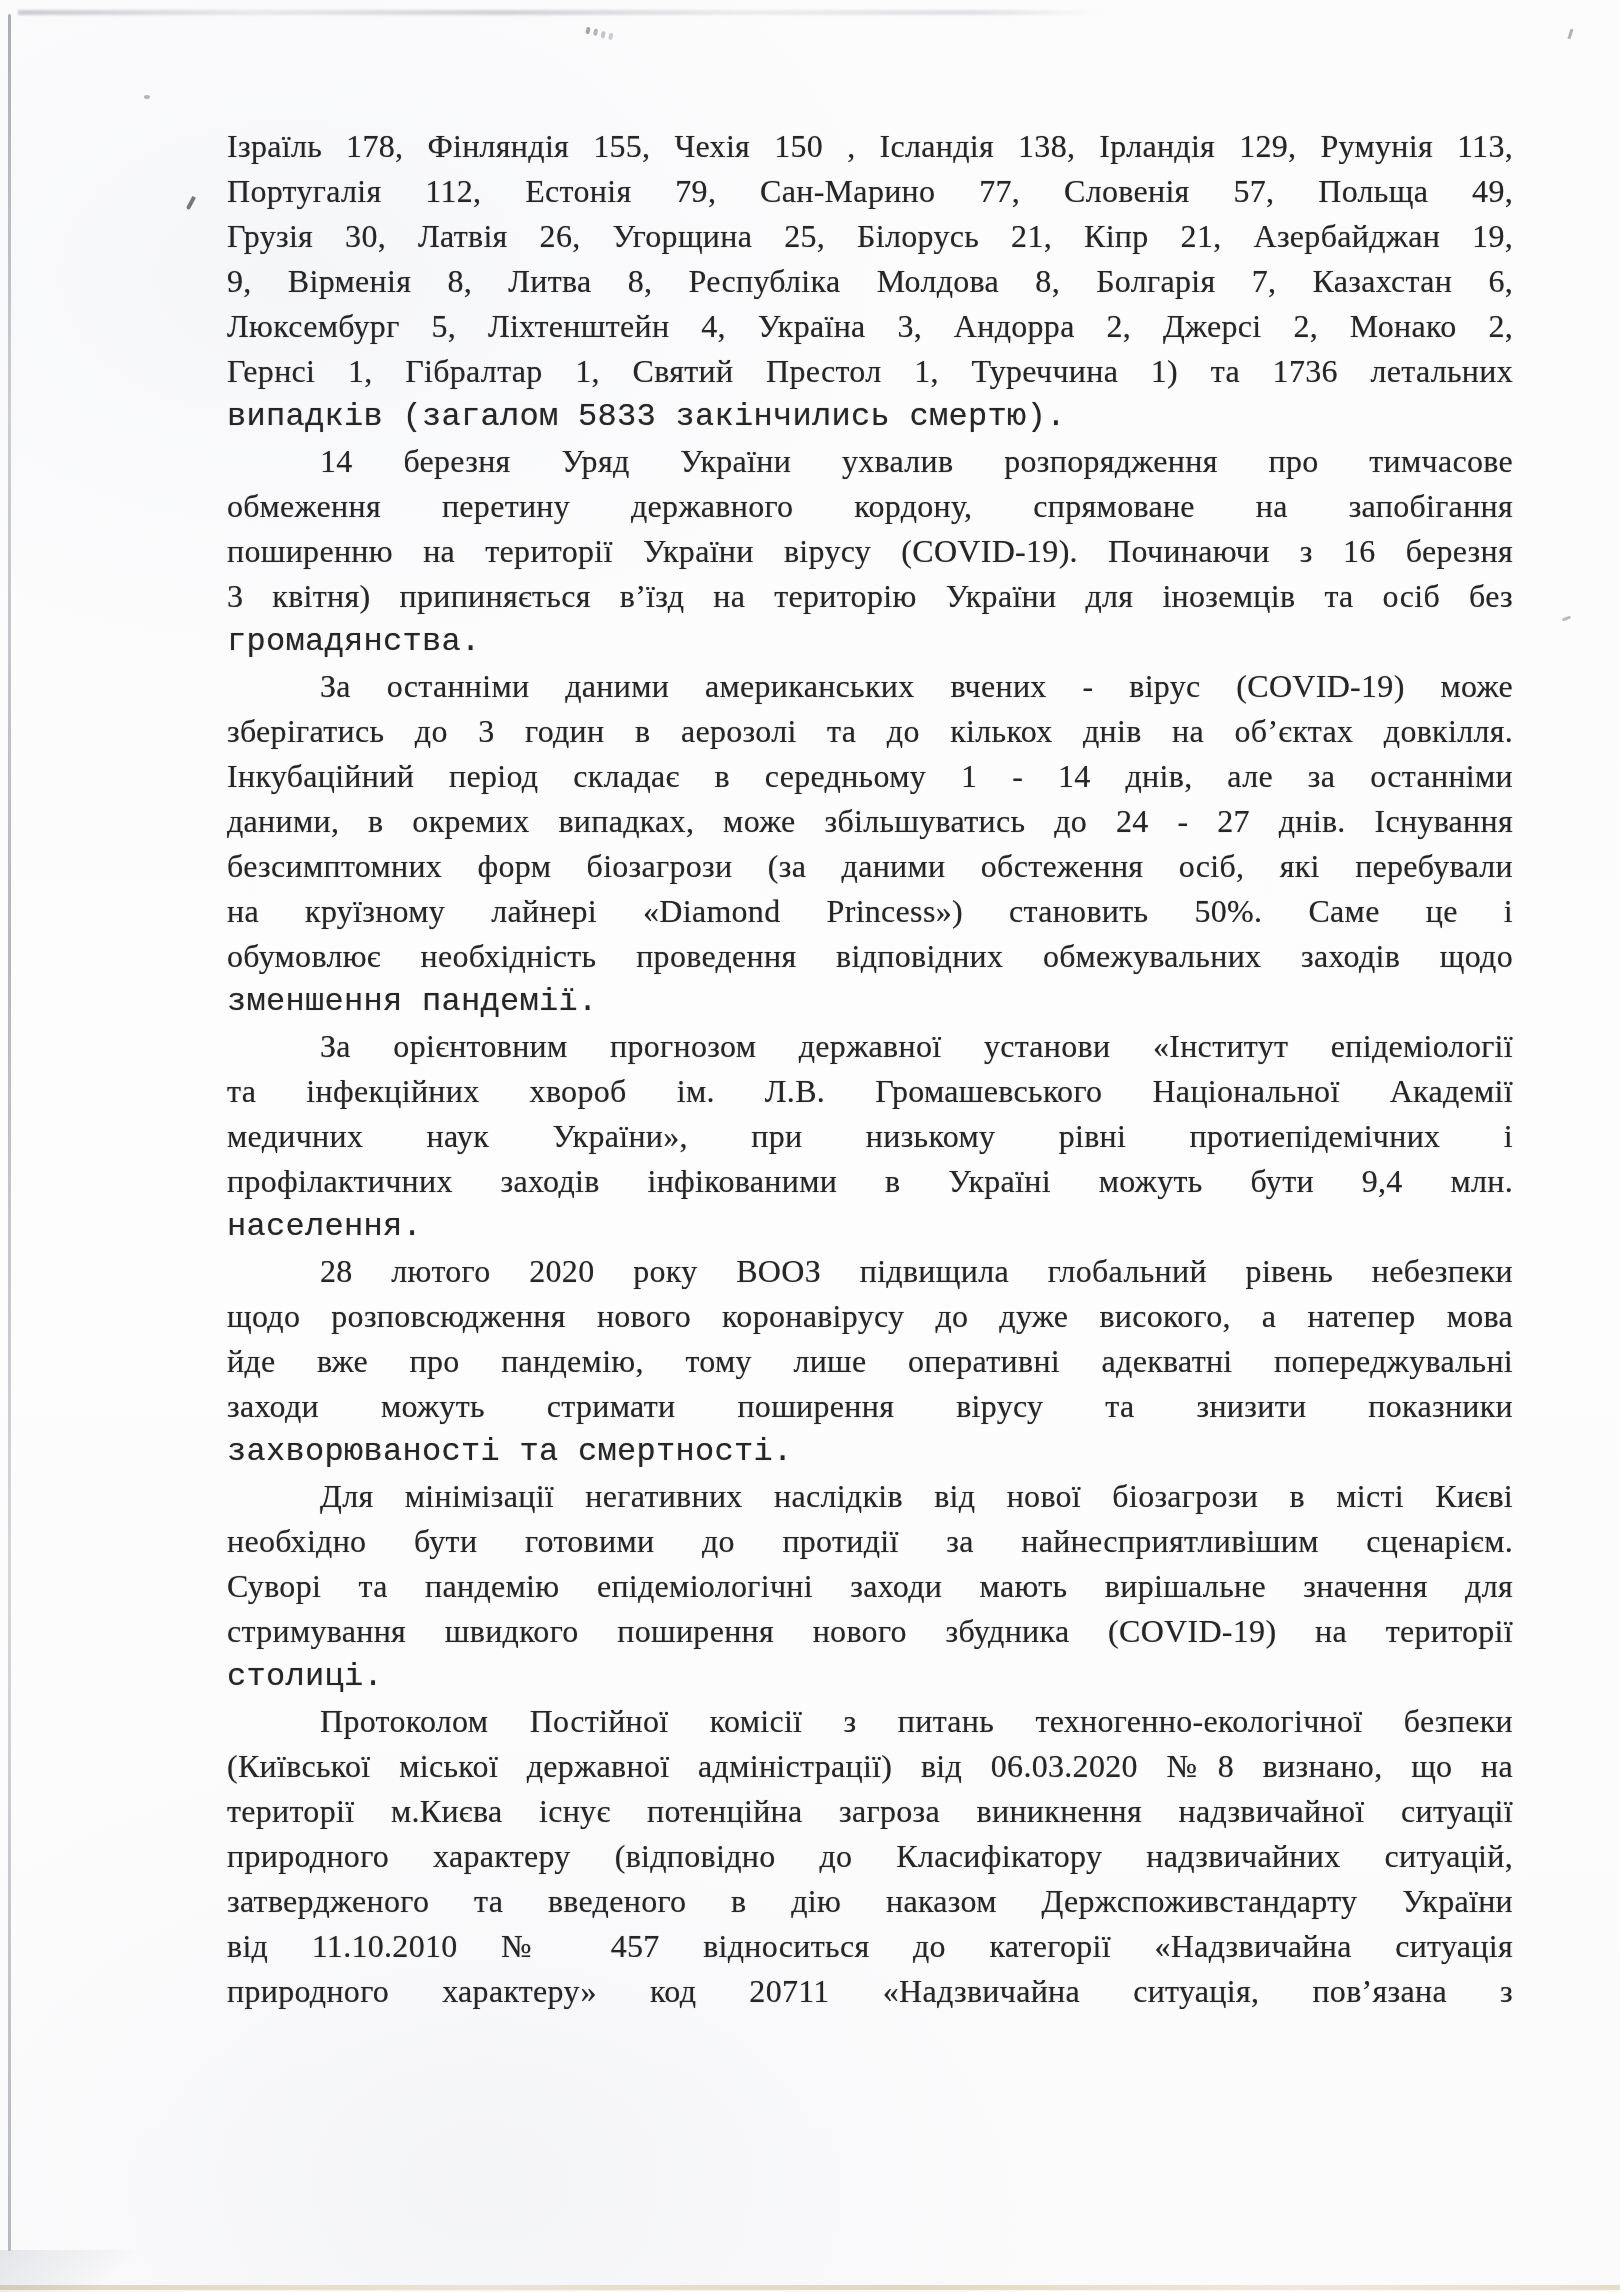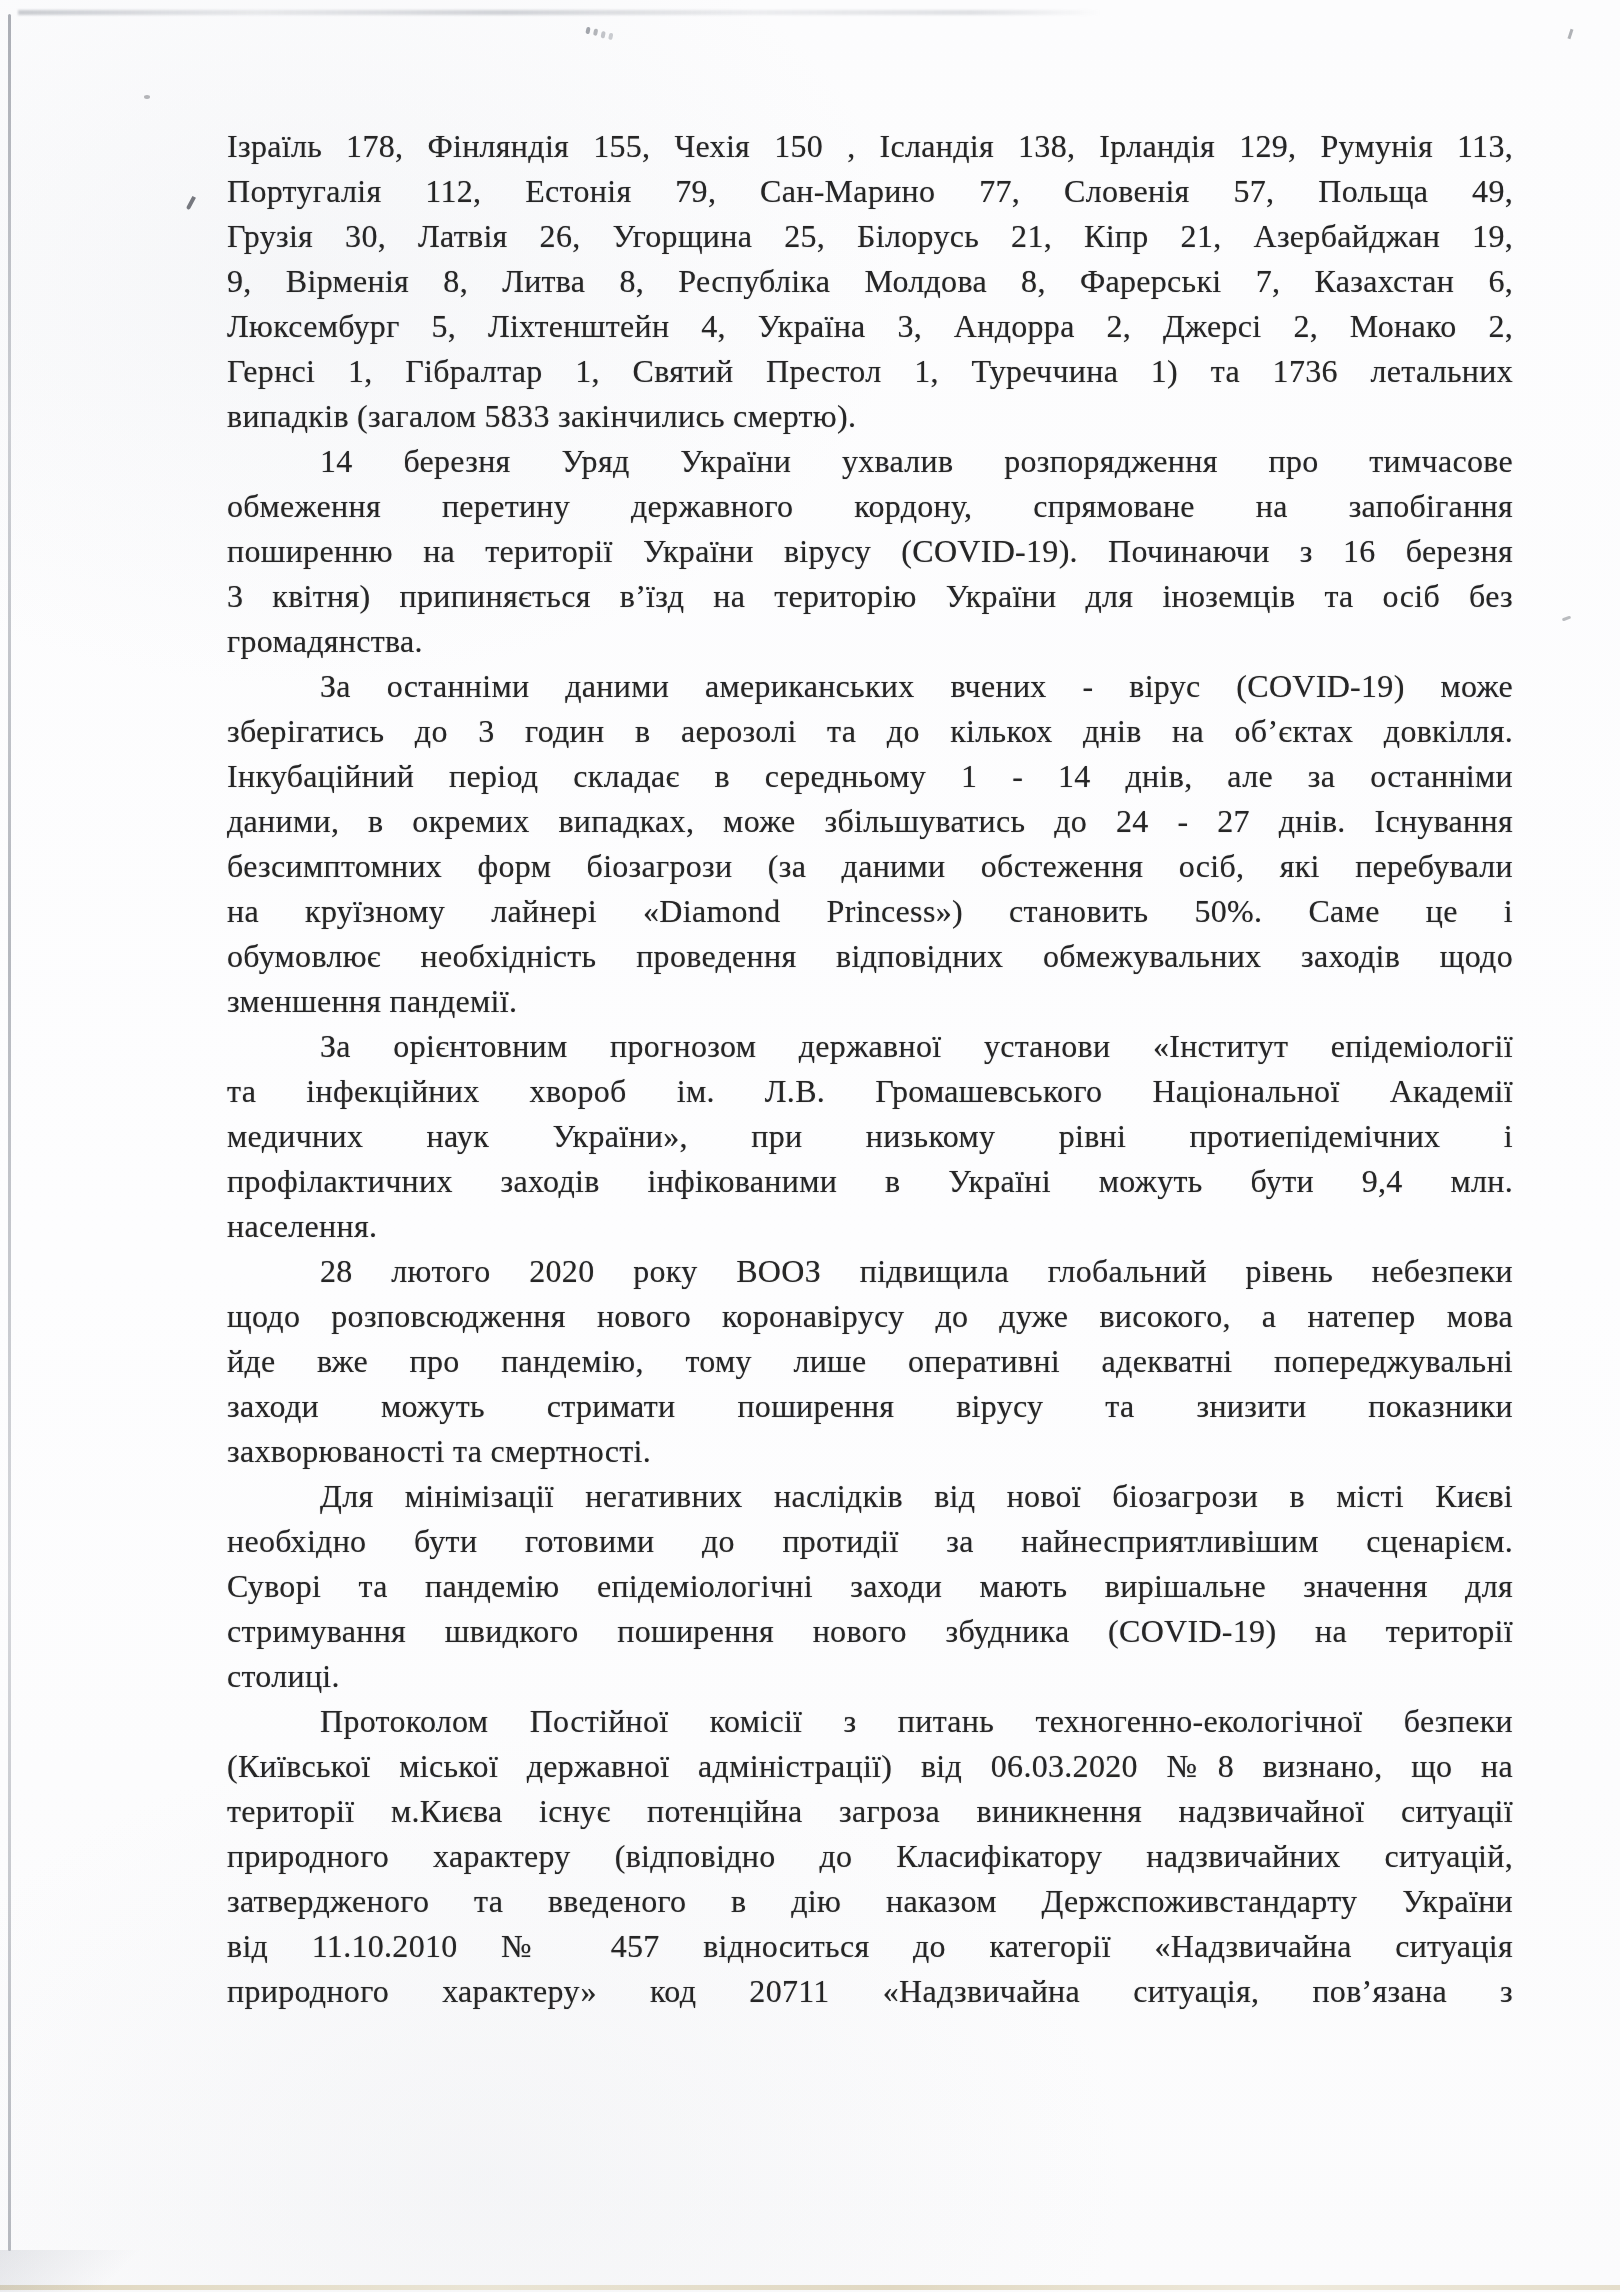--- a/index.html
+++ b/index.html
@@ -34,20 +34,21 @@
     letter-spacing: 0.3px;
     color: #262626;
     text-shadow: 0 0 1px rgba(55,55,58,0.55);
   }
   .line {
     text-align: justify;
     text-align-last: justify;
   }
   .line.last {
     text-align-last: auto;
+    font-family: Liberation Mono, monospace;
   }
   .line.indent {
     text-indent: 93px;
   }
 
   
   .artifact { position: absolute; pointer-events: none; }
   .edge-left {
     left: 7.8px; top: 13.7px; width: 2.9px; height: 2237px;
     background: linear-gradient(180deg,
@@ -123,21 +124,21 @@
   <div class="artifact speck-line1"></div>
   <div class="artifact stray-comma"></div>
   <div class="artifact speck-mid-right"></div>
   <div class="artifact edge-bottom"></div>
   <div class="artifact corner-bottom-left"></div>
 
   <div class="textblock" id="textblock">
       <div class="line">Ізраїль 178, Фінляндія 155, Чехія 150 , Ісландія 138, Ірландія 129, Румунія 113,</div>
       <div class="line">Португалія 112, Естонія 79, Сан-Марино 77, Словенія 57, Польща 49,</div>
       <div class="line">Грузія 30, Латвія 26, Угорщина 25, Білорусь 21, Кіпр 21, Азербайджан 19,</div>
-      <div class="line">9, Вірменія 8, Литва 8, Республіка Молдова 8, Фарерські 7, Казахстан 6,</div>
+      <div class="line">9, Вірменія 8, Литва 8, Республіка Молдова 8, Болгарія 7, Казахстан 6,</div>
       <div class="line">Люксембург 5, Ліхтенштейн 4, Україна 3, Андорра 2, Джерсі 2, Монако 2,</div>
       <div class="line">Гернсі 1, Гібралтар 1, Святий Престол 1, Туреччина 1) та 1736 летальних</div>
       <div class="line last">випадків (загалом 5833 закінчились смертю).</div>
       <div class="line indent">14 березня Уряд України ухвалив розпорядження про тимчасове</div>
       <div class="line">обмеження перетину державного кордону, спрямоване на запобігання</div>
       <div class="line">поширенню на території України вірусу (COVID-19). Починаючи з 16 березня</div>
       <div class="line">3 квітня) припиняється в’їзд на територію України для іноземців та осіб без</div>
       <div class="line last">громадянства.</div>
       <div class="line indent">За останніми даними американських вчених - вірус (COVID-19) може</div>
       <div class="line">зберігатись до 3 годин в аерозолі та до кількох днів на об’єктах довкілля.</div>

